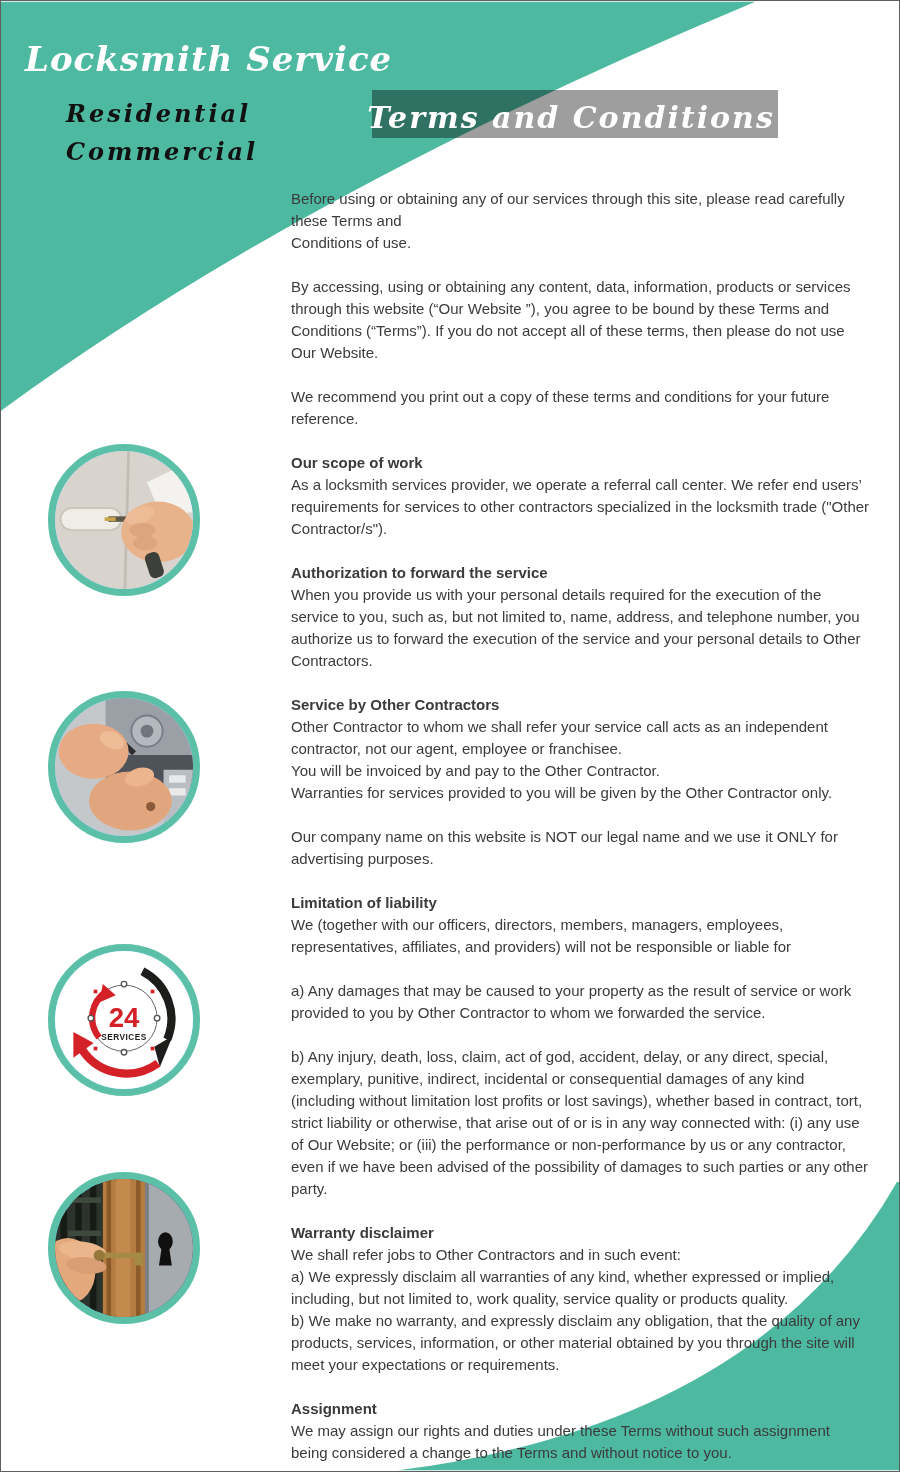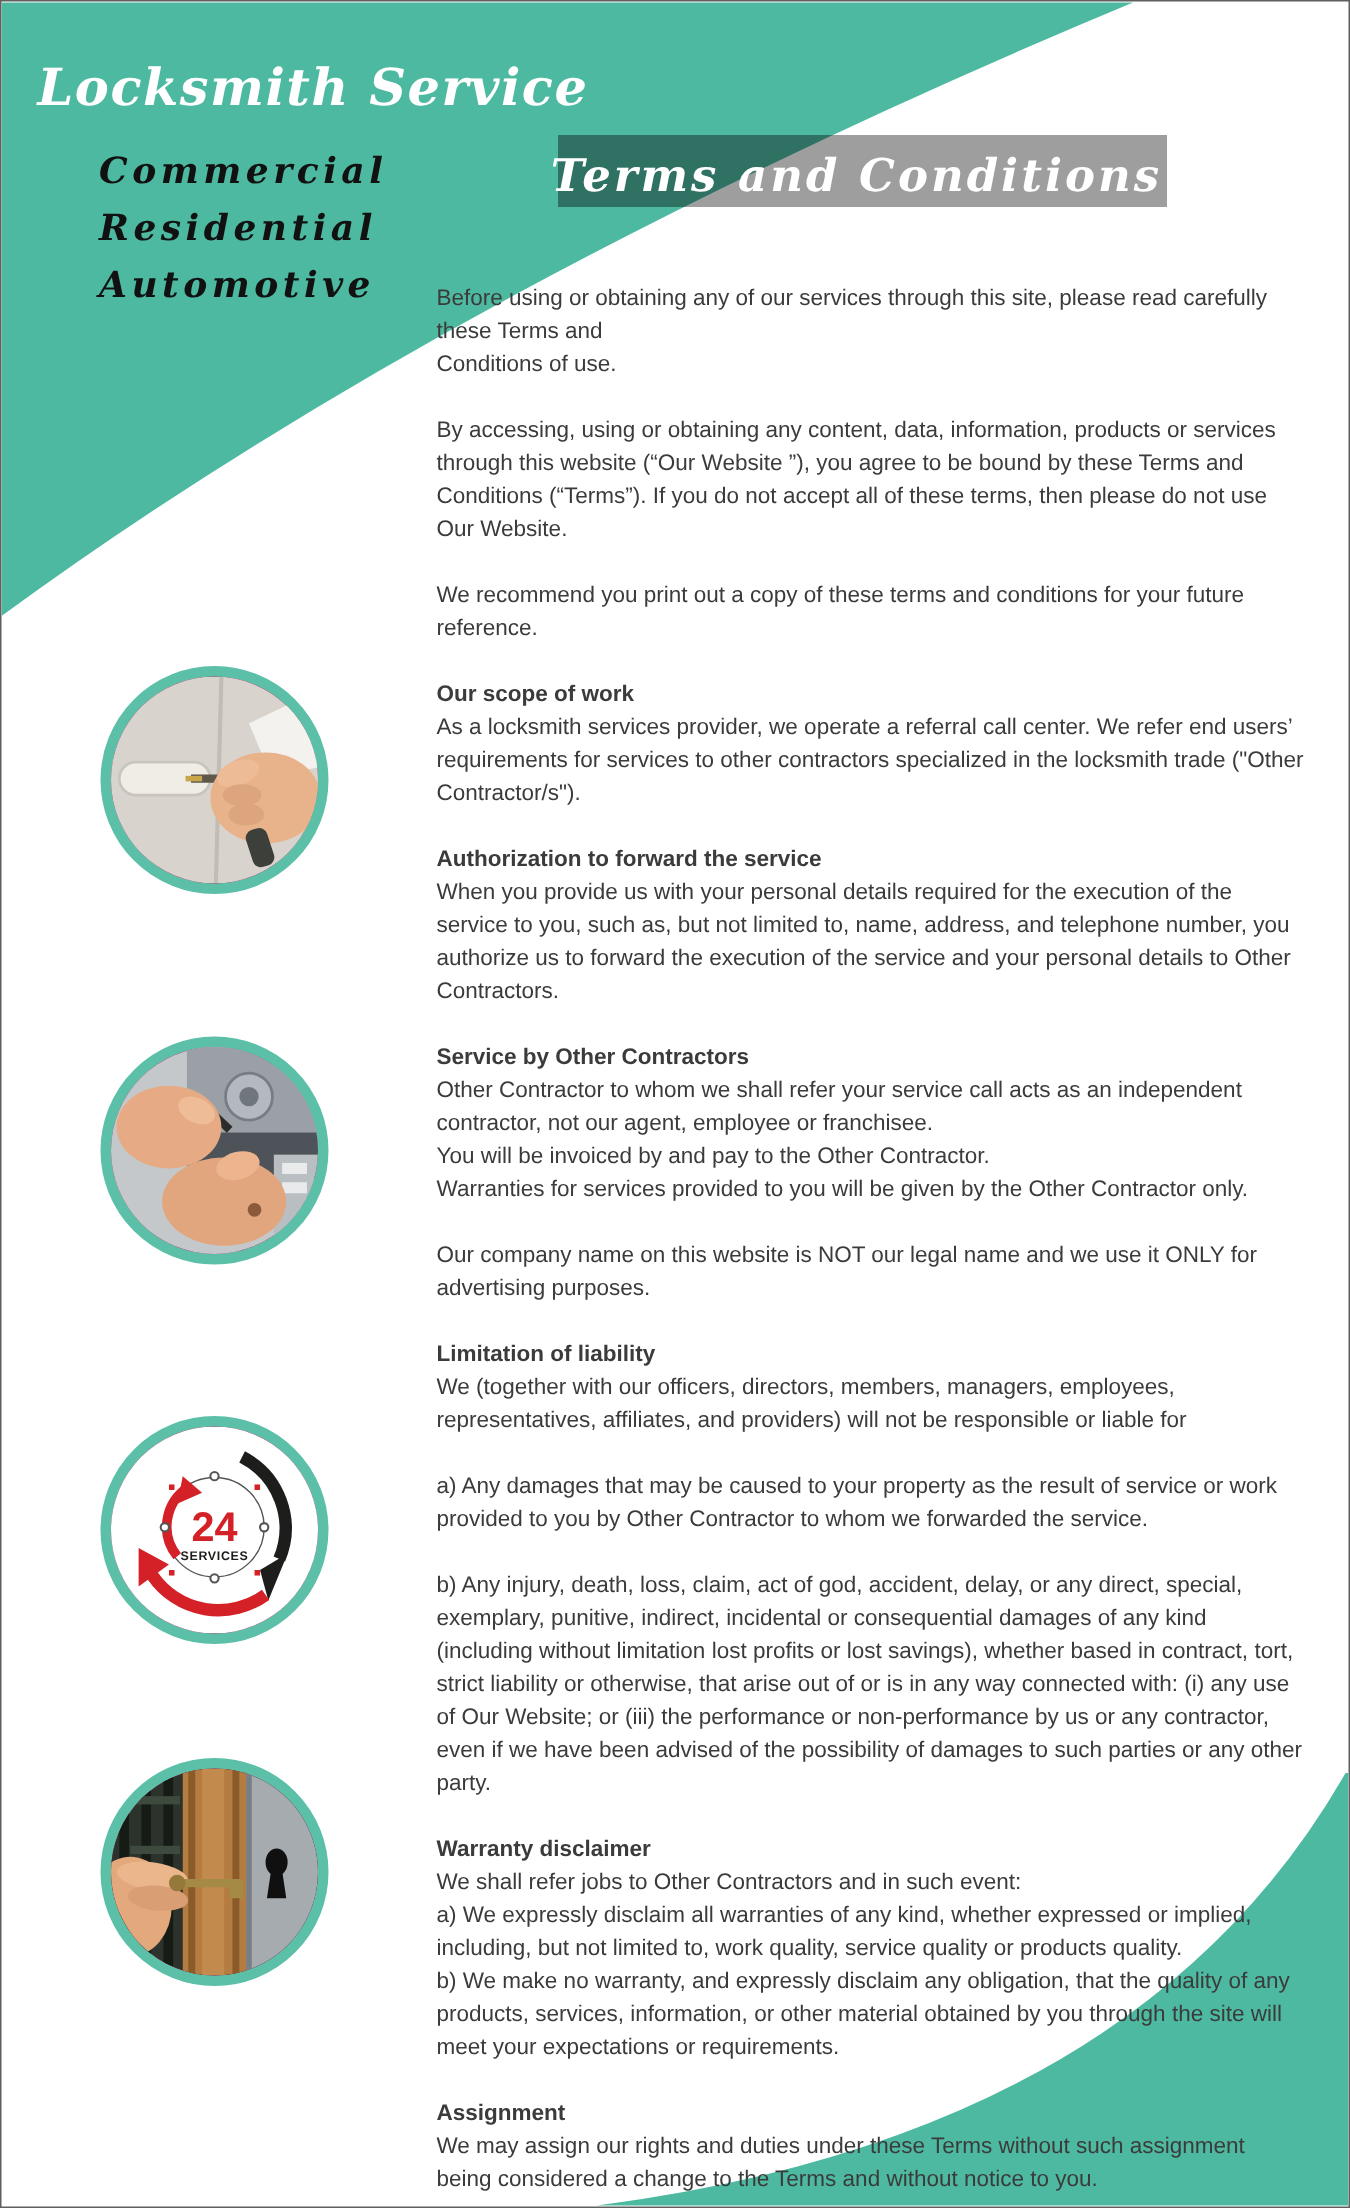--- a/index.html
+++ b/index.html
@@ -38,23 +38,23 @@
   .services{
     position:absolute;left:65px;top:94px;
     list-style:none;margin:0;padding:0;
     font-family:"DejaVu Serif", serif;
     font-style:italic;font-weight:bold;
     font-size:24px;color:#111;
     letter-spacing:3px;line-height:38px;
   }
 
   .photo{
-    position:absolute;left:66px;width:138px;height:138px;
+    position:absolute;left:47px;width:138px;height:138px;
     border:7px solid #5cc0a9;border-radius:50%;
-    overflow:hidden;background:#be185d;
+    overflow:hidden;background:#7dd3fc;
   }
   .photo svg{display:block;width:100%;height:100%;}
   .photo-1{top:443px;}
   .photo-2{top:690px;}
   .photo-3{top:943px;}
   .photo-4{top:1171px;}
 
   .terms-body{
     position:absolute;left:290px;top:187px;width:612px;
     font-size:15px;line-height:22px;color:#3b3b3b;
@@ -71,23 +71,22 @@
   <svg class="bg-svg" viewBox="0 0 900 1472" aria-hidden="true">
     <path d="M0,0 L756,0 Q300,190 0,410 Z" fill="#4db9a1"></path>
     <path d="M398,1472 Q760,1425 898,1183 L900,1183 L900,1472 Z" fill="#4db9a1"></path>
   </svg>
 
   <div class="banner"></div>
   <div class="banner-title">Terms and Conditions</div>
 
   <h1 class="brand">Locksmith Service</h1>
   <ul class="services">
+    <li>Residential</li>
     <li>Commercial</li>
-    <li>Residential</li>
-    <li>Automotive</li>
   </ul>
 
   <div class="photo photo-1">
     <svg viewBox="0 0 150 150">
       <rect x="0" y="0" width="150" height="150" fill="#d8d4cd"></rect>
       <path d="M80,0 L76,150" stroke="#c1bdb5" stroke-width="3" fill="none"></path>
       <path d="M150,10 L100,34 L116,72 L150,66 Z" fill="#f4f2ee"></path>
       <rect x="6" y="62" width="66" height="24" rx="12" fill="#f0ede7" stroke="#c9c5bd" stroke-width="2"></rect>
       <rect x="58" y="71" width="34" height="6" fill="#5f584a"></rect>
       <rect x="54" y="72" width="12" height="4" fill="#c8a64a"></rect>

